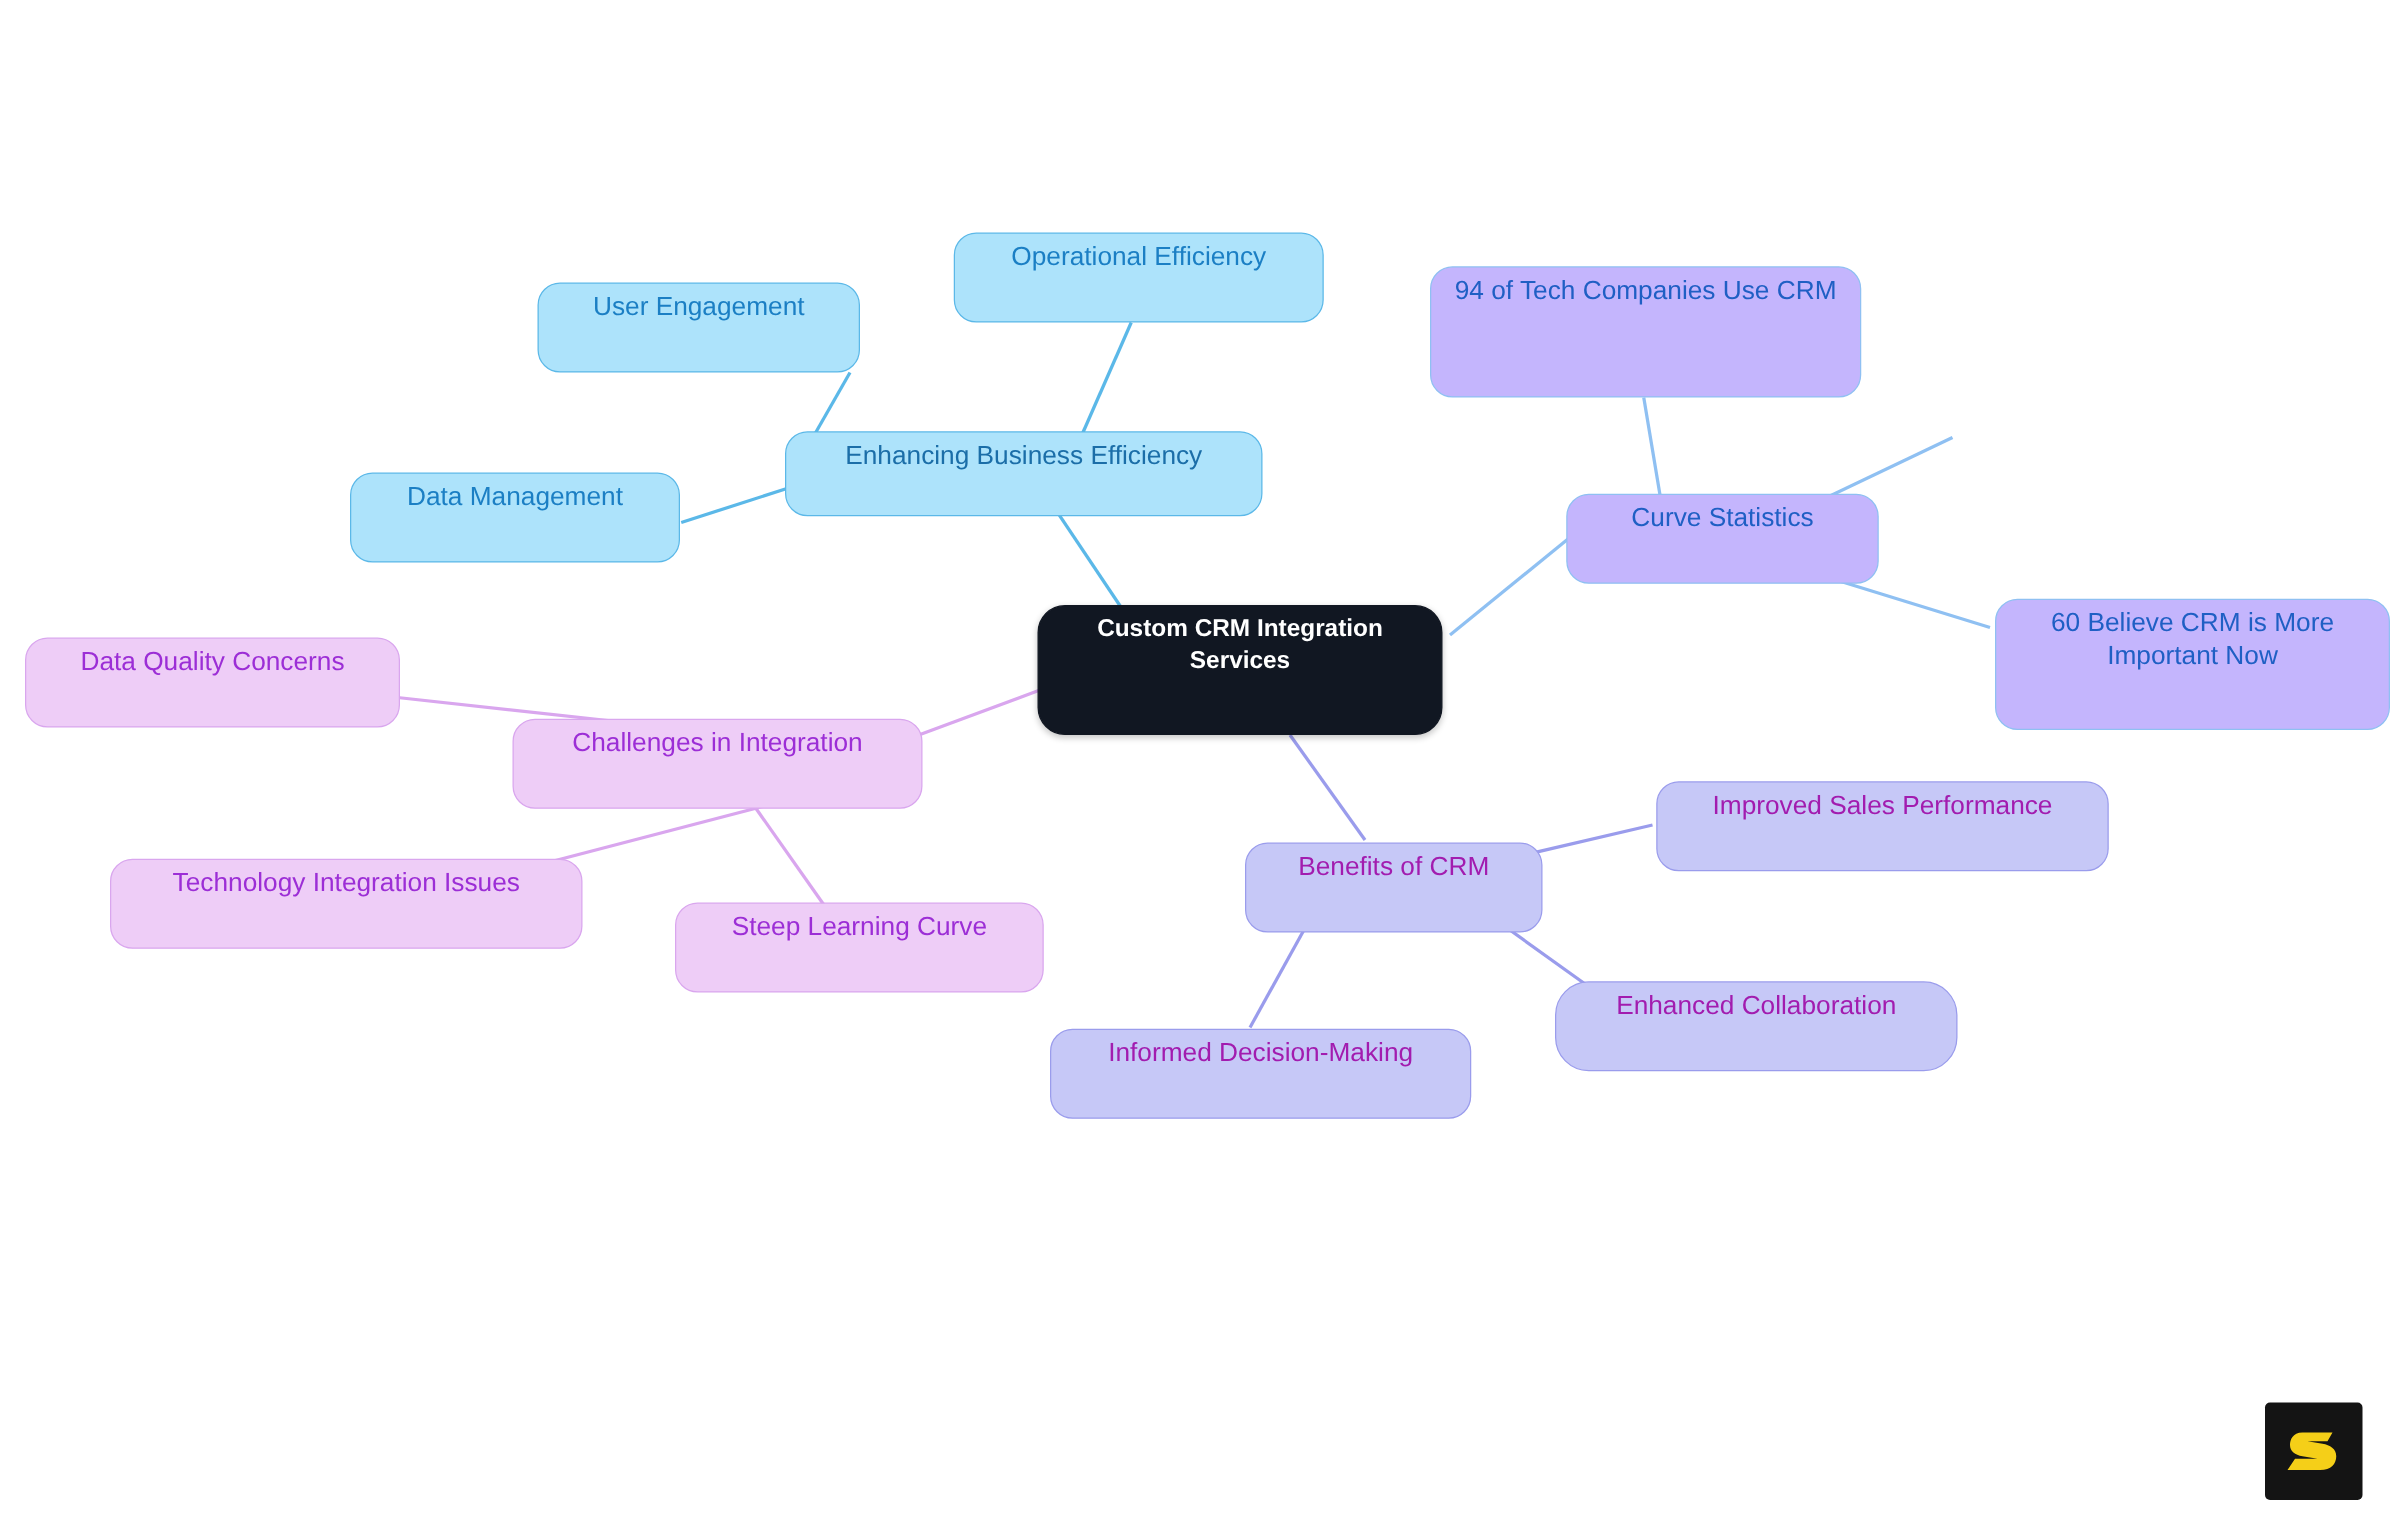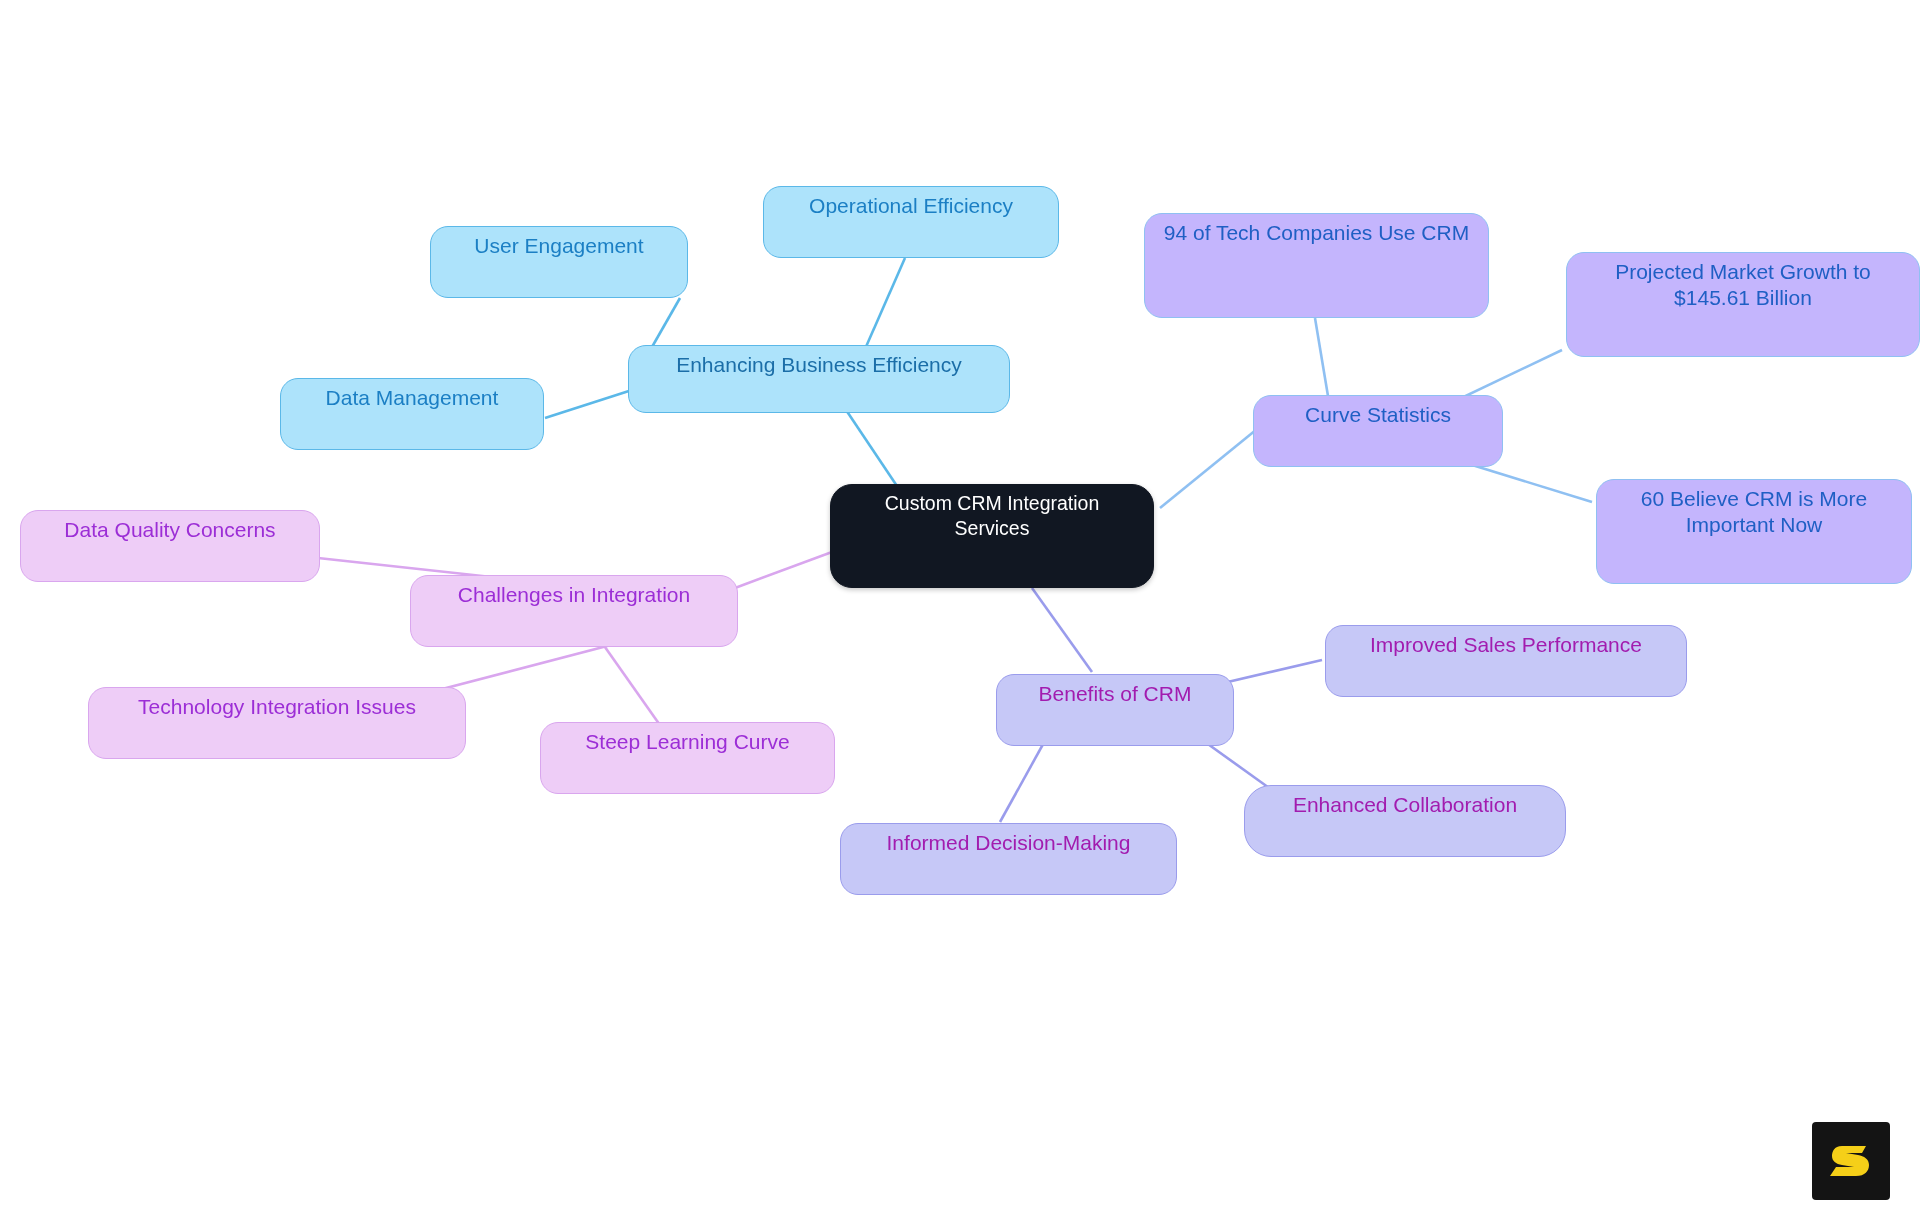--- a/index.html
+++ b/index.html
@@ -36,20 +36,21 @@
     padding: 6px 14px;
     white-space: pre-line;
   }
   .node.root {
     background: #111722;
     border-color: #111722;
     color: #ffffff;
     font-size: 19.5px;
     border-radius: 22px;
     box-shadow: 0 2px 5px rgba(0,0,0,0.22);
+    font-weight: bold;
   }
   .node.cyan {
     background: #ade3fb;
     border-color: #5bb8e8;
     color: #1b6ea8;
     font-size: 21px;
   }
   .node.cyan-leaf {
     background: #ade3fb;
     border-color: #5bb8e8;
@@ -138,23 +139,20 @@
   </div>
 
   <div class="node blue" style="left:1253px; top:395px; width:250px; height:72px;">
     <span>Curve Statistics</span>
   </div>
 
   <div class="node blue" style="left:1144px; top:213px; width:345px; height:105px;">
     <span>94 of Tech Companies Use CRM</span>
   </div>
 
-  <div class="node blue" style="left:1566px; top:252px; width:354px; height:105px;">
-    <span>Projected Market Growth to $145.61 Billion</span>
-  </div>
 
   <div class="node blue" style="left:1596px; top:479px; width:316px; height:105px;">
     <span>60 Believe CRM is More Important Now</span>
   </div>
 
   <div class="node violet" style="left:996px; top:674px; width:238px; height:72px;">
     <span>Benefits of CRM</span>
   </div>
 
   <div class="node violet" style="left:1325px; top:625px; width:362px; height:72px;">

